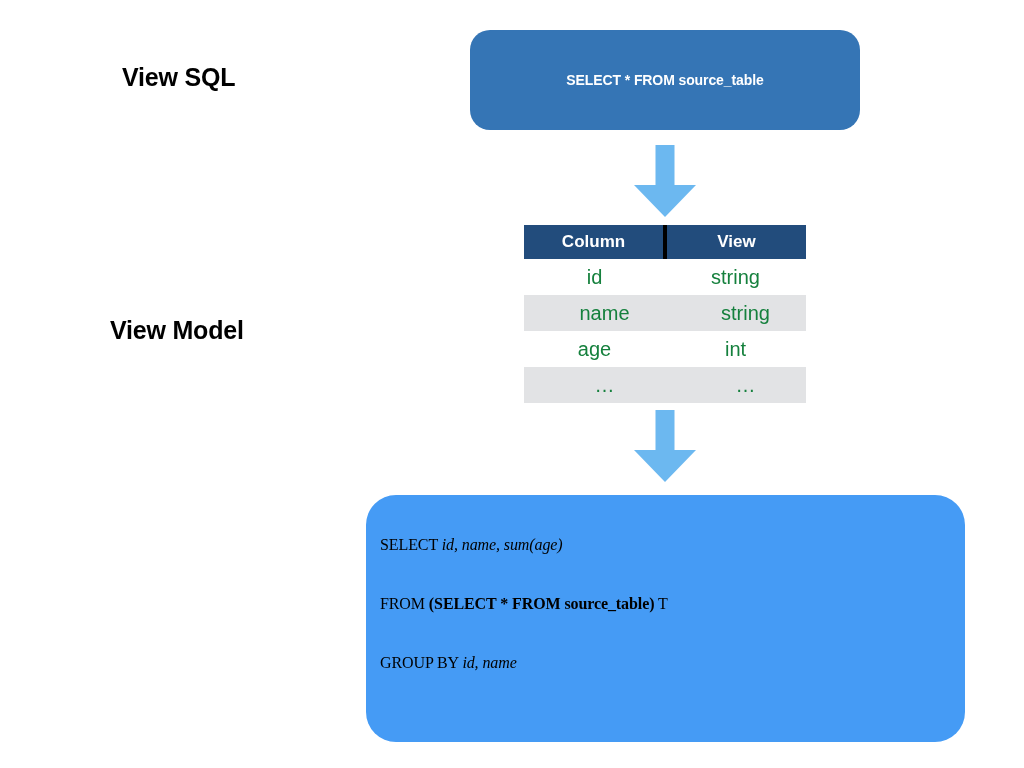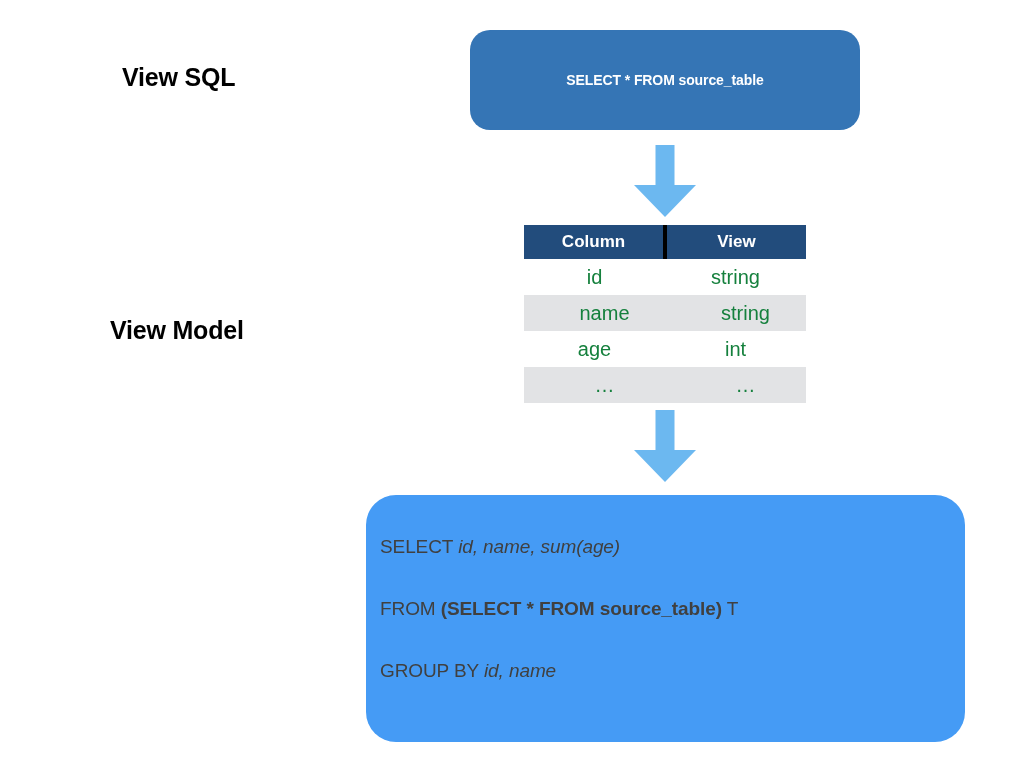--- a/index.html
+++ b/index.html
@@ -108,23 +108,23 @@
     left: 366px;
     top: 495px;
     width: 599px;
     height: 247px;
     background: #459bf5;
     border-radius: 30px;
     box-sizing: border-box;
     padding: 42px 0 0 14px;
   }
   .sql-line {
-    font-family: Liberation Sans, sans-serif;
-    font-size: 19px;
-    color: #404040;
+    font-family: Liberation Serif, serif;
+    font-size: 16px;
+    color: #000000;
     white-space: nowrap;
     line-height: 1;
     margin-bottom: 43px;
     letter-spacing: -0.1px;
   }
   .sql-line:last-child { margin-bottom: 0; }
   .kw  { font-weight: normal; font-style: normal; }
   .id  { font-weight: normal; font-style: italic; }
   .sub { font-weight: bold;   font-style: normal; }
 </style>

